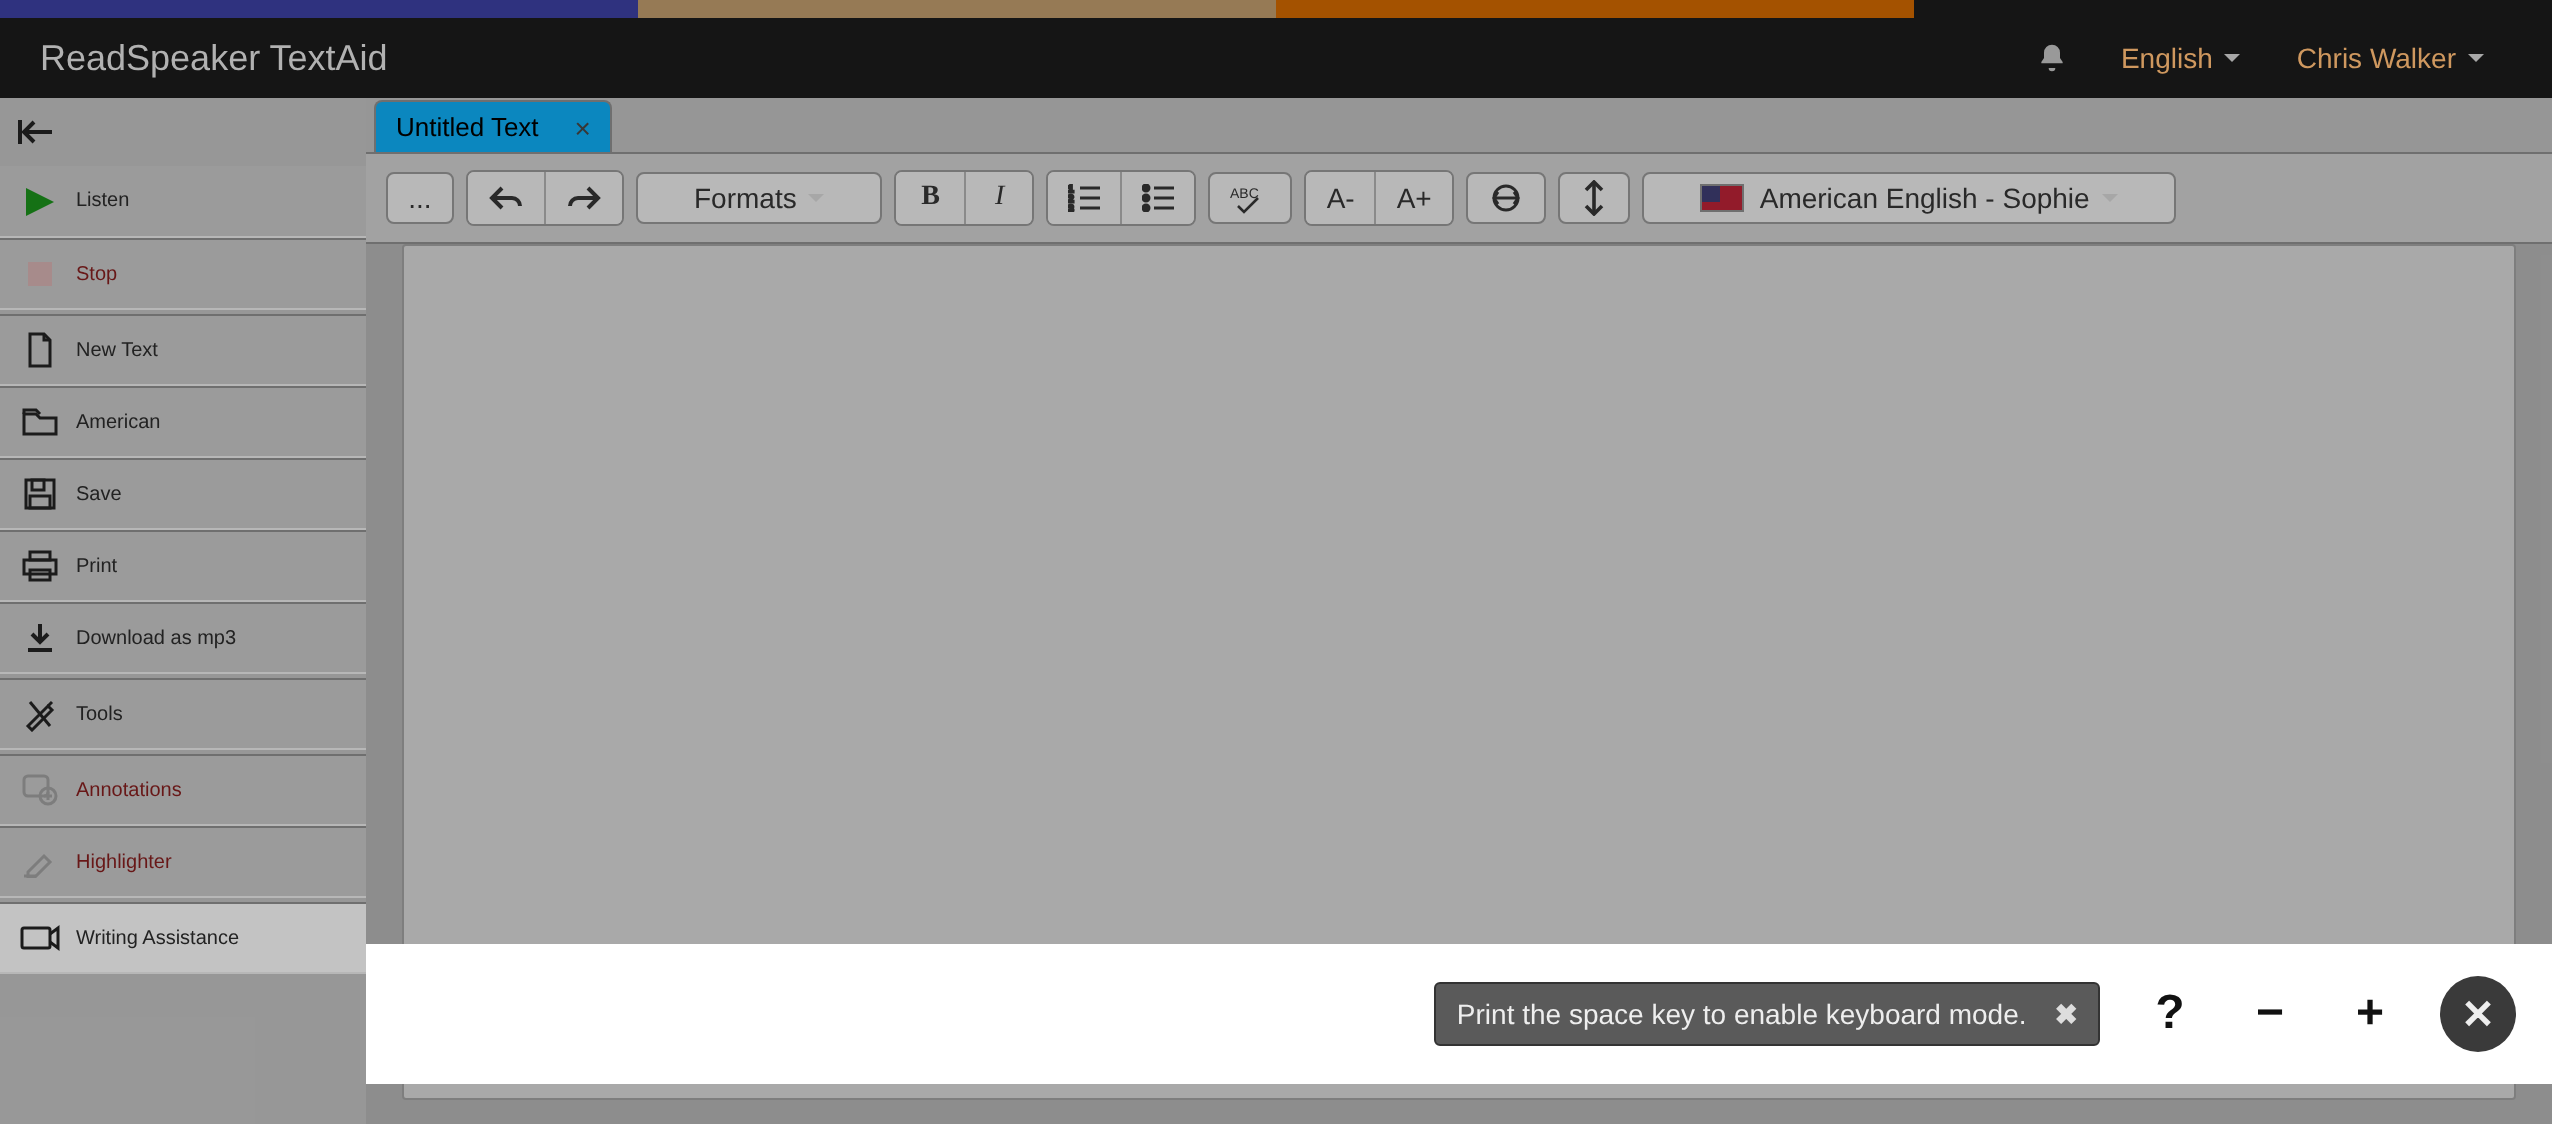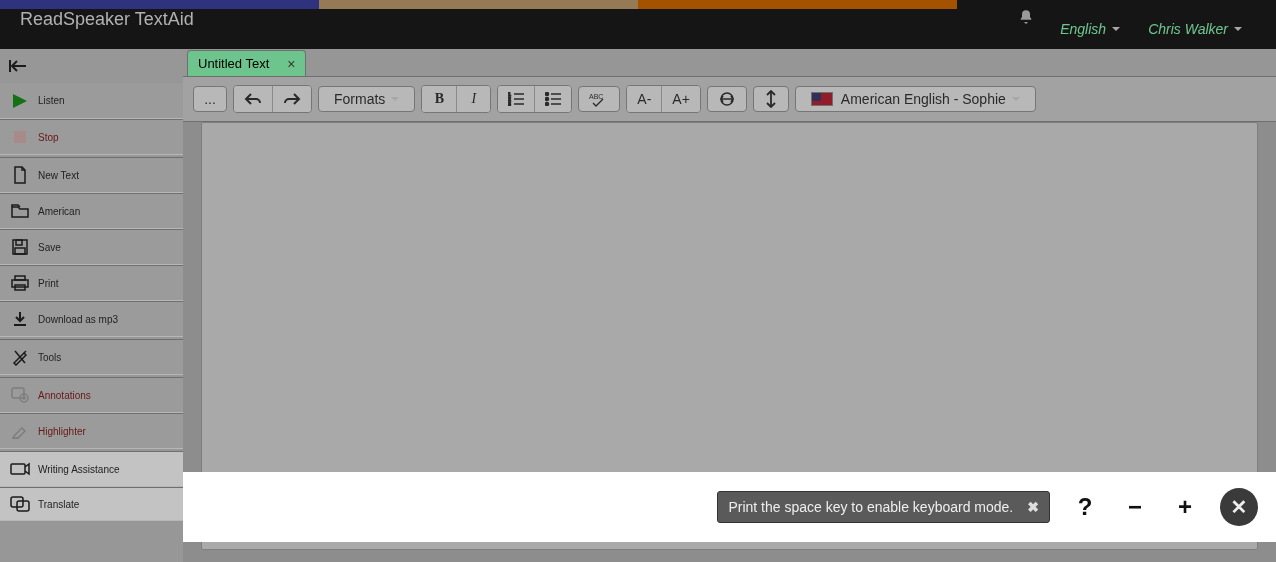--- a/index.html
+++ b/index.html
@@ -7,51 +7,51 @@
   body { position: relative; }
 
   
   .top-strip { display:flex; height:9px; width:100%; }
   .strip-seg { flex:1; }
   .seg-blue { background:#3a3e9c; }
   .seg-tan  { background:#b89568; }
   .seg-orange { background:#c96400; }
   .seg-dark { background:#1a1a1a; }
 
-  .header { height:40px; background:#1a1a1a; color:#d8d8d8; display:flex; padding:0 20px; font-size:18px; }
+  .header { height:40px; background:#1a1a1a; color:#d8d8d8; display:flex; align-items:center; padding:0 20px; font-size:18px; }
   .header .spacer { flex:1; }
   .header .hicon { width:28px; text-align:center; color:#bbb; font-size:16px;}
-  .header .menu { font-size:14px; color:#86efac; padding:0 14px; cursor:pointer; display:flex; align-items:center; gap:6px;font-style:italic;}
+  .header .menu { font-size:14px; color:#fdba74; padding:0 14px; cursor:pointer; display:flex; align-items:center; gap:6px;}
   .caret { width:0;height:0;border-left:4px solid transparent;border-right:4px solid transparent;border-top:4px solid #ccc; display:inline-block;}
 
   .app-body { display:flex; height:calc(100% - 49px); }
 
   
   .sidebar { width:183px; background:#b9b9b9; display:flex; flex-direction:column; font-size:10px; color:#2a2a2a; }
   .side-item { height:36px; display:flex; align-items:center; gap:8px; padding:0 10px; border-top:1px solid #888; border-bottom:1px solid #e0e0e0; background:#bdbdbd; cursor:pointer;}
   .side-item.first { border-top:none; }
   .side-item .sicon { width:20px; height:20px; display:flex; align-items:center; justify-content:center; }
   .side-item.disabled { color:#7f1d1d; }
   .side-item.sep { margin-top:2px; }
   .side-item.narrow { height:34px; }
   .side-item.selected { background:#eeeeee; }
   .side-collapse { height:34px; display:flex; align-items:center; padding-left:8px; }
 
   
   .main { flex:1; display:flex; flex-direction:column; background:#adadad; position:relative;}
   .tabs { height:28px; display:flex; align-items:flex-end; background:#b7b7b7; border-bottom:1px solid #888; padding-left:4px;}
-  .tab { background:#86efac; border:1px solid #888; border-bottom:none; border-radius:4px 4px 0 0; height:26px; display:flex; align-items:center; padding:0 10px; font-size:13px; gap:18px; }
+  .tab { background:#0ea5e9; border:1px solid #888; border-bottom:none; border-radius:4px 4px 0 0; height:26px; display:flex; align-items:center; padding:0 10px; font-size:13px; gap:18px; }
   .tab .close { font-size:14px; color:#444; cursor:pointer; }
 
   .toolbar { background:#c6c6c6; padding:8px 10px; display:flex; gap:6px; align-items:center; flex-wrap:wrap; border-bottom:1px solid #888;}
   .btngrp { display:inline-flex; border:1px solid #909090; border-radius:4px; overflow:hidden; background:#e1e1e1;}
   .btn { height:26px; min-width:34px; padding:0 10px; display:flex; align-items:center; justify-content:center; font-size:14px; color:#333; border-left:1px solid #a9a9a9; cursor:pointer; background:#e1e1e1;}
   .btn:first-child { border-left:none; }
   .btn.single { border:1px solid #909090; border-radius:4px; }
-  .btn.wide { padding:0 15px; }
+  .btn.wide { padding:0 28px; }
   .btn .mini-caret { margin-left:6px; }
   .flag { width:22px; height:14px; background:linear-gradient(#b22234,#b22234); position:relative; margin-right:8px; border:1px solid #888;}
   .flag::before{content:"";position:absolute;left:0;top:0;width:9px;height:8px;background:#3c3b6e;}
   .bold-i { font-weight:bold; font-family:"Times New Roman",serif; }
   .ital-i { font-style:italic; font-family:"Times New Roman",serif; }
 
   .editor { flex:1; margin:0 18px 12px 18px; background:#cfcfcf; border:1px solid #9a9a9a; border-radius:2px; }
 
   
   .dim { position:absolute; inset:0; background:rgba(0,0,0,0.18); pointer-events:none; }
@@ -201,29 +201,20 @@
     </div>
 
     <div class="side-item sep selected">
       <span class="sicon">
         <svg width="20" height="16" viewBox="0 0 20 16" fill="none" stroke="#222" stroke-width="1.5">
             <rect x="1" y="3" width="14" height="10" rx="1"></rect>
             <path d="M15 6l4-3v10l-4-3"></path>
           </svg>
       </span>
       <span>Writing Assistance</span>
-    </div>
-    <div class="side-item selected narrow">
-      <span class="sicon">
-        <svg width="20" height="16" viewBox="0 0 20 16" fill="none" stroke="#222" stroke-width="1.5">
-            <rect x="1" y="1" width="12" height="10" rx="2"></rect>
-            <rect x="7" y="5" width="12" height="10" rx="2"></rect>
-          </svg>
-      </span>
-      <span>Translate</span>
     </div>
   </div>
 
   <div class="main">
     <div class="tabs">
       <div class="tab">
         <span>Untitled Text</span>
         <span class="close">×</span>
       </div>
     </div>

